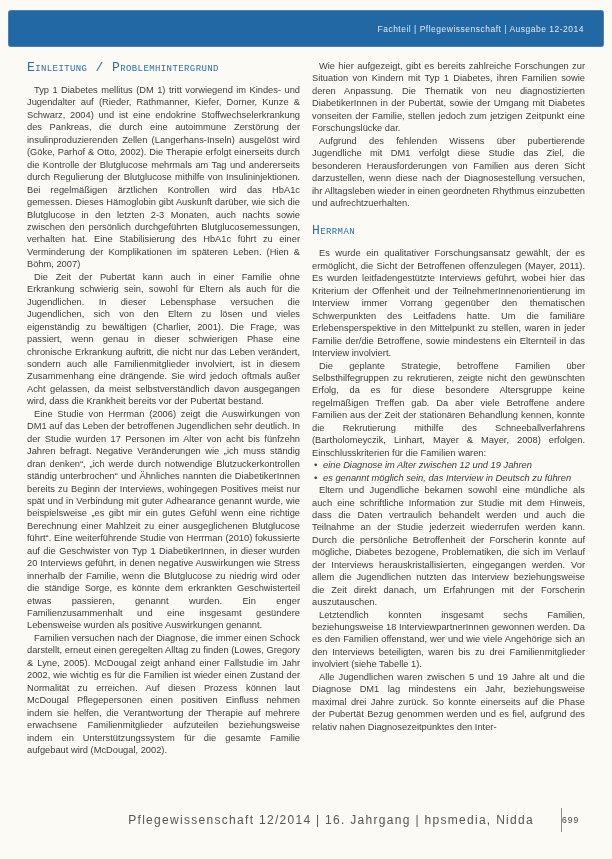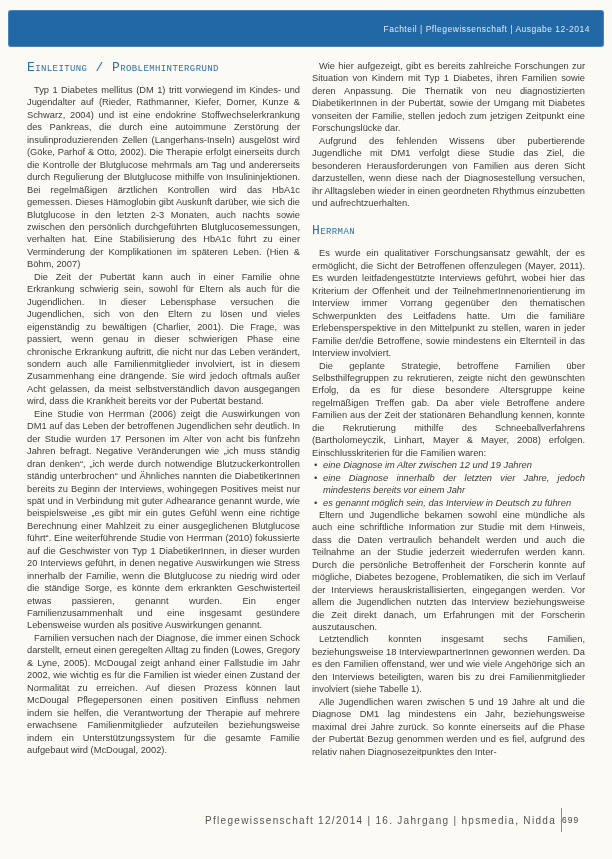--- a/index.html
+++ b/index.html
@@ -9,21 +9,21 @@
     font-family: "Liberation Sans", sans-serif;
     color: #3c3c3c;
   }
   .page { position: relative; width: 612px; height: 859px; overflow: hidden; }
 
   .header-bar {
     position: absolute; left: 8px; top: 10px; width: 596px; height: 37px;
     background: #2268a5; border-radius: 3px;
     box-shadow: inset 0 0 0 1px rgba(255,255,255,0.18);
     display: flex; align-items: center; justify-content: flex-end;
-    padding-right: 14px; box-sizing: border-box;
+    padding-right: 20px; box-sizing: border-box;
   }
   .header-text {
     color: #ddeaf6; font-size: 8.5px; letter-spacing: 0.5px;
   }
 
   .content {
     position: absolute; left: 27px; top: 60px; width: 558px;
     display: flex; gap: 12px;
   }
   .col { width: 273px; }
@@ -51,22 +51,22 @@
     text-align: justify; position: relative;
     hyphens: auto; -webkit-hyphens: auto;
   }
   ul.bullets li::before { content: "\2022"; position: absolute; left: -9px; }
 
   .footer {
     position: absolute; left: 0; top: 808px; width: 604px;
     display: flex; align-items: center; justify-content: flex-end;
   }
   .footer-journal {
-    font-size: 10px; letter-spacing: 1.3px; color: #555;
-    margin-right: 5px;
+    font-size: 12px; letter-spacing: 1.3px; color: #555;
+    margin-right: 27px;
   }
   .footer-divider { width: 1px; height: 24px; background: #8a8a8a; }
   .footer-page {
     font-size: 8.5px; letter-spacing: 1px; color: #444;
     width: 42px; text-align: left;
   }
 </style>
 </head>
 <body>
 
@@ -90,21 +90,20 @@
       <p class="body">Wie hier aufgezeigt, gibt es bereits zahlreiche Forschungen zur Situation von Kindern mit Typ 1 Diabetes, ihren Familien sowie deren Anpassung. Die Thematik von neu diagnostizierten DiabetikerInnen in der Pubertät, sowie der Umgang mit Diabetes vonseiten der Familie, stellen jedoch zum jetzigen Zeitpunkt eine Forschungslücke dar.</p>
 
       <p class="body">Aufgrund des fehlenden Wissens über pubertierende Jugendliche mit DM1 verfolgt diese Studie das Ziel, die besonderen Herausforderungen von Familien aus deren Sicht darzustellen, wenn diese nach der Diagnosestellung versuchen, ihr Alltagsleben wieder in einen geordneten Rhythmus einzubetten und aufrechtzuerhalten.</p>
 
       <h2 class="sec spaced">Herrman</h2>
       <p class="body">Es wurde ein qualitativer Forschungsansatz gewählt, der es ermöglicht, die Sicht der Betroffenen offenzulegen (Mayer, 2011). Es wurden leitfadengestützte Interviews geführt, wobei hier das Kriterium der Offenheit und der TeilnehmerInnenorientierung im Interview immer Vorrang gegenüber den thematischen Schwerpunkten des Leitfadens hatte. Um die familiäre Erlebensperspektive in den Mittelpunkt zu stellen, waren in jeder Familie der/die Betroffene, sowie mindestens ein Elternteil in das Interview involviert.</p>
       <p class="body">Die geplante Strategie, betroffene Familien über Selbsthilfegruppen zu rekrutieren, zeigte nicht den gewünschten Erfolg, da es für diese besondere Altersgruppe keine regelmäßigen Treffen gab. Da aber viele Betroffene andere Familien aus der Zeit der stationären Behandlung kennen, konnte die Rekrutierung mithilfe des Schneeballverfahrens (Bartholomeyczik, Linhart, Mayer &amp; Mayer, 2008) erfolgen. Einschlusskriterien für die Familien waren:</p>
 
       <ul class="bullets">
         <li>eine Diagnose im Alter zwischen 12 und 19 Jahren</li>
-        <li>eine Diagnose innerhalb der letzten vier Jahre, jedoch mindestens bereits vor einem Jahr</li>
         <li>es genannt möglich sein, das Interview in Deutsch zu führen</li>
       </ul>
 
       <p class="body">Eltern und Jugendliche bekamen sowohl eine mündliche als auch eine schriftliche Information zur Studie mit dem Hinweis, dass die Daten vertraulich behandelt werden und auch die Teilnahme an der Studie jederzeit wiederrufen werden kann. Durch die persönliche Betroffenheit der Forscherin konnte auf mögliche, Diabetes bezogene, Problematiken, die sich im Verlauf der Interviews herauskristallisierten, eingegangen werden. Vor allem die Jugendlichen nutzten das Interview beziehungsweise die Zeit direkt danach, um Erfahrungen mit der Forscherin auszutauschen.</p>
       <p class="body">Letztendlich konnten insgesamt sechs Familien, beziehungsweise 18 InterviewpartnerInnen gewonnen werden. Da es den Familien offenstand, wer und wie viele Angehörige sich an den Interviews beteiligten, waren bis zu drei Familienmitglieder involviert (siehe Tabelle 1).</p>
       <p class="body">Alle Jugendlichen waren zwischen 5 und 19 Jahre alt und die Diagnose DM1 lag mindestens ein Jahr, beziehungsweise maximal drei Jahre zurück. So konnte einerseits auf die Phase der Pubertät Bezug genommen werden und es fiel, aufgrund des relativ nahen Diagnosezeitpunktes den Inter-</p>
     </div>
 
   </div>
 

